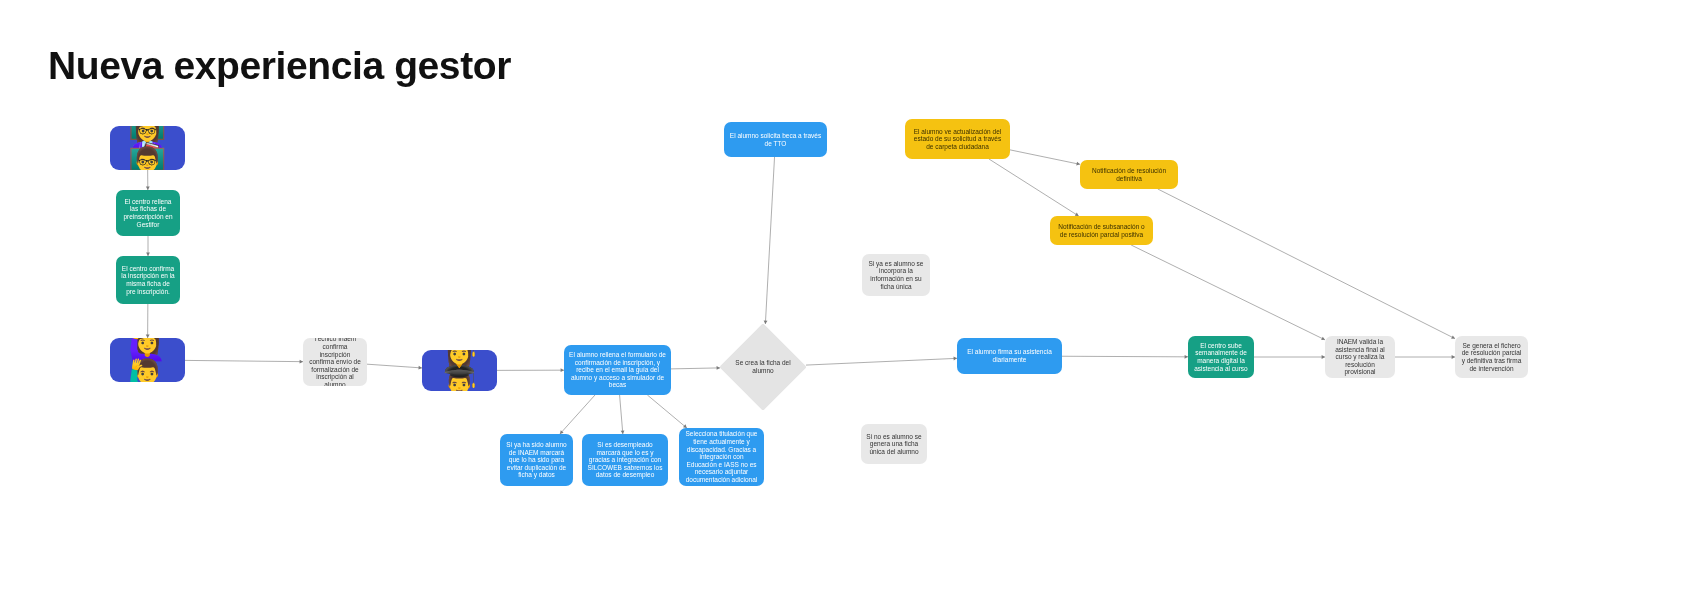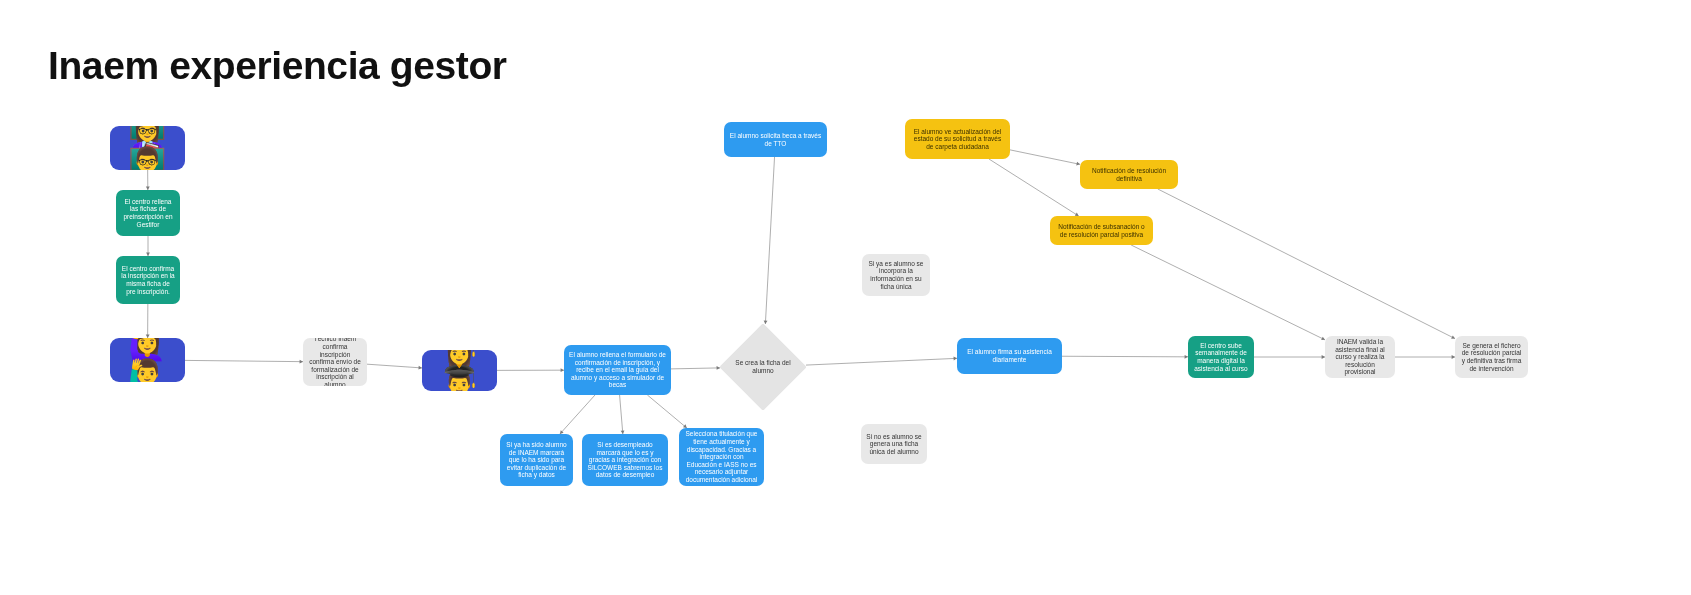--- a/index.html
+++ b/index.html
@@ -87,21 +87,21 @@
     position: relative;
     z-index: 2;
     width: 86%;
   }
 </style>
 </head>
 <body>
 
 <div id="canvas">
 
-  <div id="page-title">Inaem experiencia gestor</div>
+  <div id="page-title">Nueva experiencia gestor</div>
 
   <svg id="edges">
     <g id="edge-group" stroke="#9a9a9a" stroke-width="0.8" fill="none">
         <line x1="147.66923076923078" y1="170" x2="147.8230769230769" y2="190"></line>
         <line x1="148" y1="236" x2="148" y2="256"></line>
         <line x1="147.85" y1="304" x2="147.6375" y2="338"></line>
         <line x1="185" y1="360.4" x2="303" y2="361.65866666666665"></line>
         <line x1="367" y1="364.1847389558233" x2="422" y2="367.93975903614455"></line>
         <line x1="497" y1="370.38132911392404" x2="564" y2="370.16930379746833"></line>
         <line x1="595" y1="395" x2="559.9" y2="434"></line>

